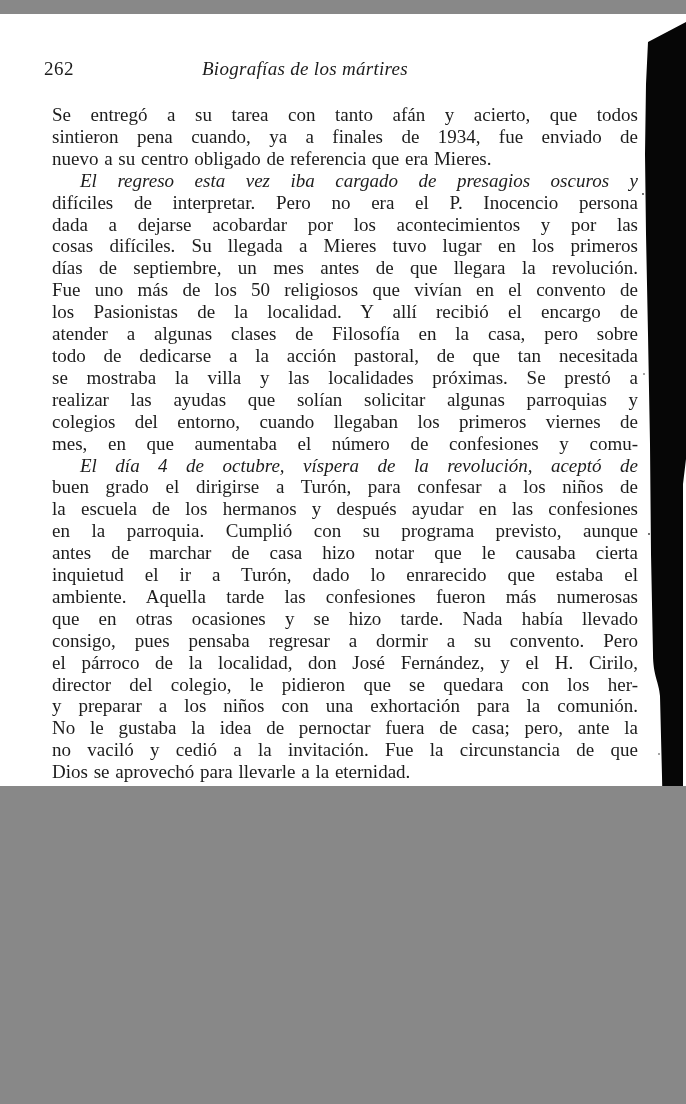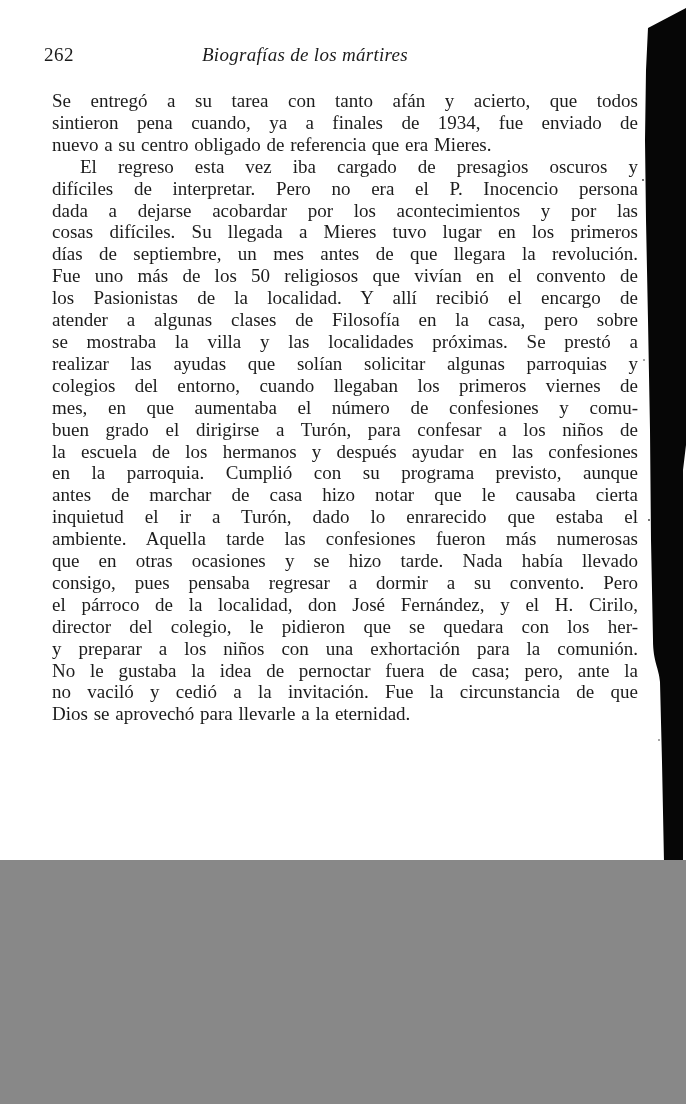--- a/index.html
+++ b/index.html
@@ -4,26 +4,26 @@
 <style>
   :root{
     --ink:#1c1c1c;
     --paper:#ffffff;
     --shadow:#060606;
     --mark:#4a4a4a;
   }
   html,body{margin:0;padding:0;background:#888;}
   .page{
     position:relative;
-    width:686px;height:860px;
+    width:686px;height:772px;
     background:var(--paper);
     overflow:hidden;
     font-family:"Liberation Serif","DejaVu Serif",serif;
     color:var(--ink);
-    margin:0 auto;
+    margin:14px auto;
   }
   
   .header{
     position:absolute;left:42px;top:44px;width:586px;height:24px;
     font-size:19px;line-height:22px;
   }
   .page-number{position:absolute;left:2px;top:0;letter-spacing:0.5px;}
   .running-title{
     position:absolute;left:0;right:60px;top:0;text-align:center;
     font-style:italic;letter-spacing:0.3px;
@@ -34,21 +34,21 @@
     font-size:19px;line-height:21.9px;
   }
   .paragraph{margin:0;}
   .line{
     text-align:justify;
     text-align-last:justify;
     word-spacing:1px;
     white-space:normal;
   }
   .line.last{text-align-last:left;}
-  .line.indent{text-indent:28px;}
+  .line.indent{text-indent:28px;font-style:italic;}
   
   .binding-shadow-svg{position:absolute;left:0;top:0;pointer-events:none;}
   
   .mark-dash-line{
     position:absolute;left:64px;top:961px;width:2px;height:25px;
     background:repeating-linear-gradient(180deg,var(--mark) 0 3px,transparent 3px 7px);
   }
   .mark-speck-1{
     position:absolute;left:58px;top:1013px;width:3px;height:5px;
     background:var(--mark);border-radius:50% 40% 60% 50%;transform:rotate(28deg);
@@ -83,26 +83,28 @@
       </div>
       <div class="paragraph">
         <div class="line indent">El regreso esta vez iba cargado de presagios oscuros y</div>
         <div class="line">difíciles de interpretar. Pero no era el P. Inocencio persona</div>
         <div class="line">dada a dejarse acobardar por los acontecimientos y por las</div>
         <div class="line">cosas difíciles. Su llegada a Mieres tuvo lugar en los primeros</div>
         <div class="line">días de septiembre, un mes antes de que llegara la revolución.</div>
         <div class="line">Fue uno más de los 50 religiosos que vivían en el convento de</div>
         <div class="line">los Pasionistas de la localidad. Y allí recibió el encargo de</div>
         <div class="line">atender a algunas clases de Filosofía en la casa, pero sobre</div>
+        <div class="line">todo de dedicarse a la acción pastoral, de que tan necesitada</div>
         <div class="line">se mostraba la villa y las localidades próximas. Se prestó a</div>
         <div class="line">realizar las ayudas que solían solicitar algunas parroquias y</div>
         <div class="line">colegios del entorno, cuando llegaban los primeros viernes de</div>
         <div class="line">mes, en que aumentaba el número de confesiones y comu-</div>
       </div>
       <div class="paragraph">
+        <div class="line indent">El día 4 de octubre, víspera de la revolución, aceptó de</div>
         <div class="line">buen grado el dirigirse a Turón, para confesar a los niños de</div>
         <div class="line">la escuela de los hermanos y después ayudar en las confesiones</div>
         <div class="line">en la parroquia. Cumplió con su programa previsto, aunque</div>
         <div class="line">antes de marchar de casa hizo notar que le causaba cierta</div>
         <div class="line">inquietud el ir a Turón, dado lo enrarecido que estaba el</div>
         <div class="line">ambiente. Aquella tarde las confesiones fueron más numerosas</div>
         <div class="line">que en otras ocasiones y se hizo tarde. Nada había llevado</div>
         <div class="line">consigo, pues pensaba regresar a dormir a su convento. Pero</div>
         <div class="line">el párroco de la localidad, don José Fernández, y el H. Cirilo,</div>
         <div class="line">director del colegio, le pidieron que se quedara con los her-</div>

